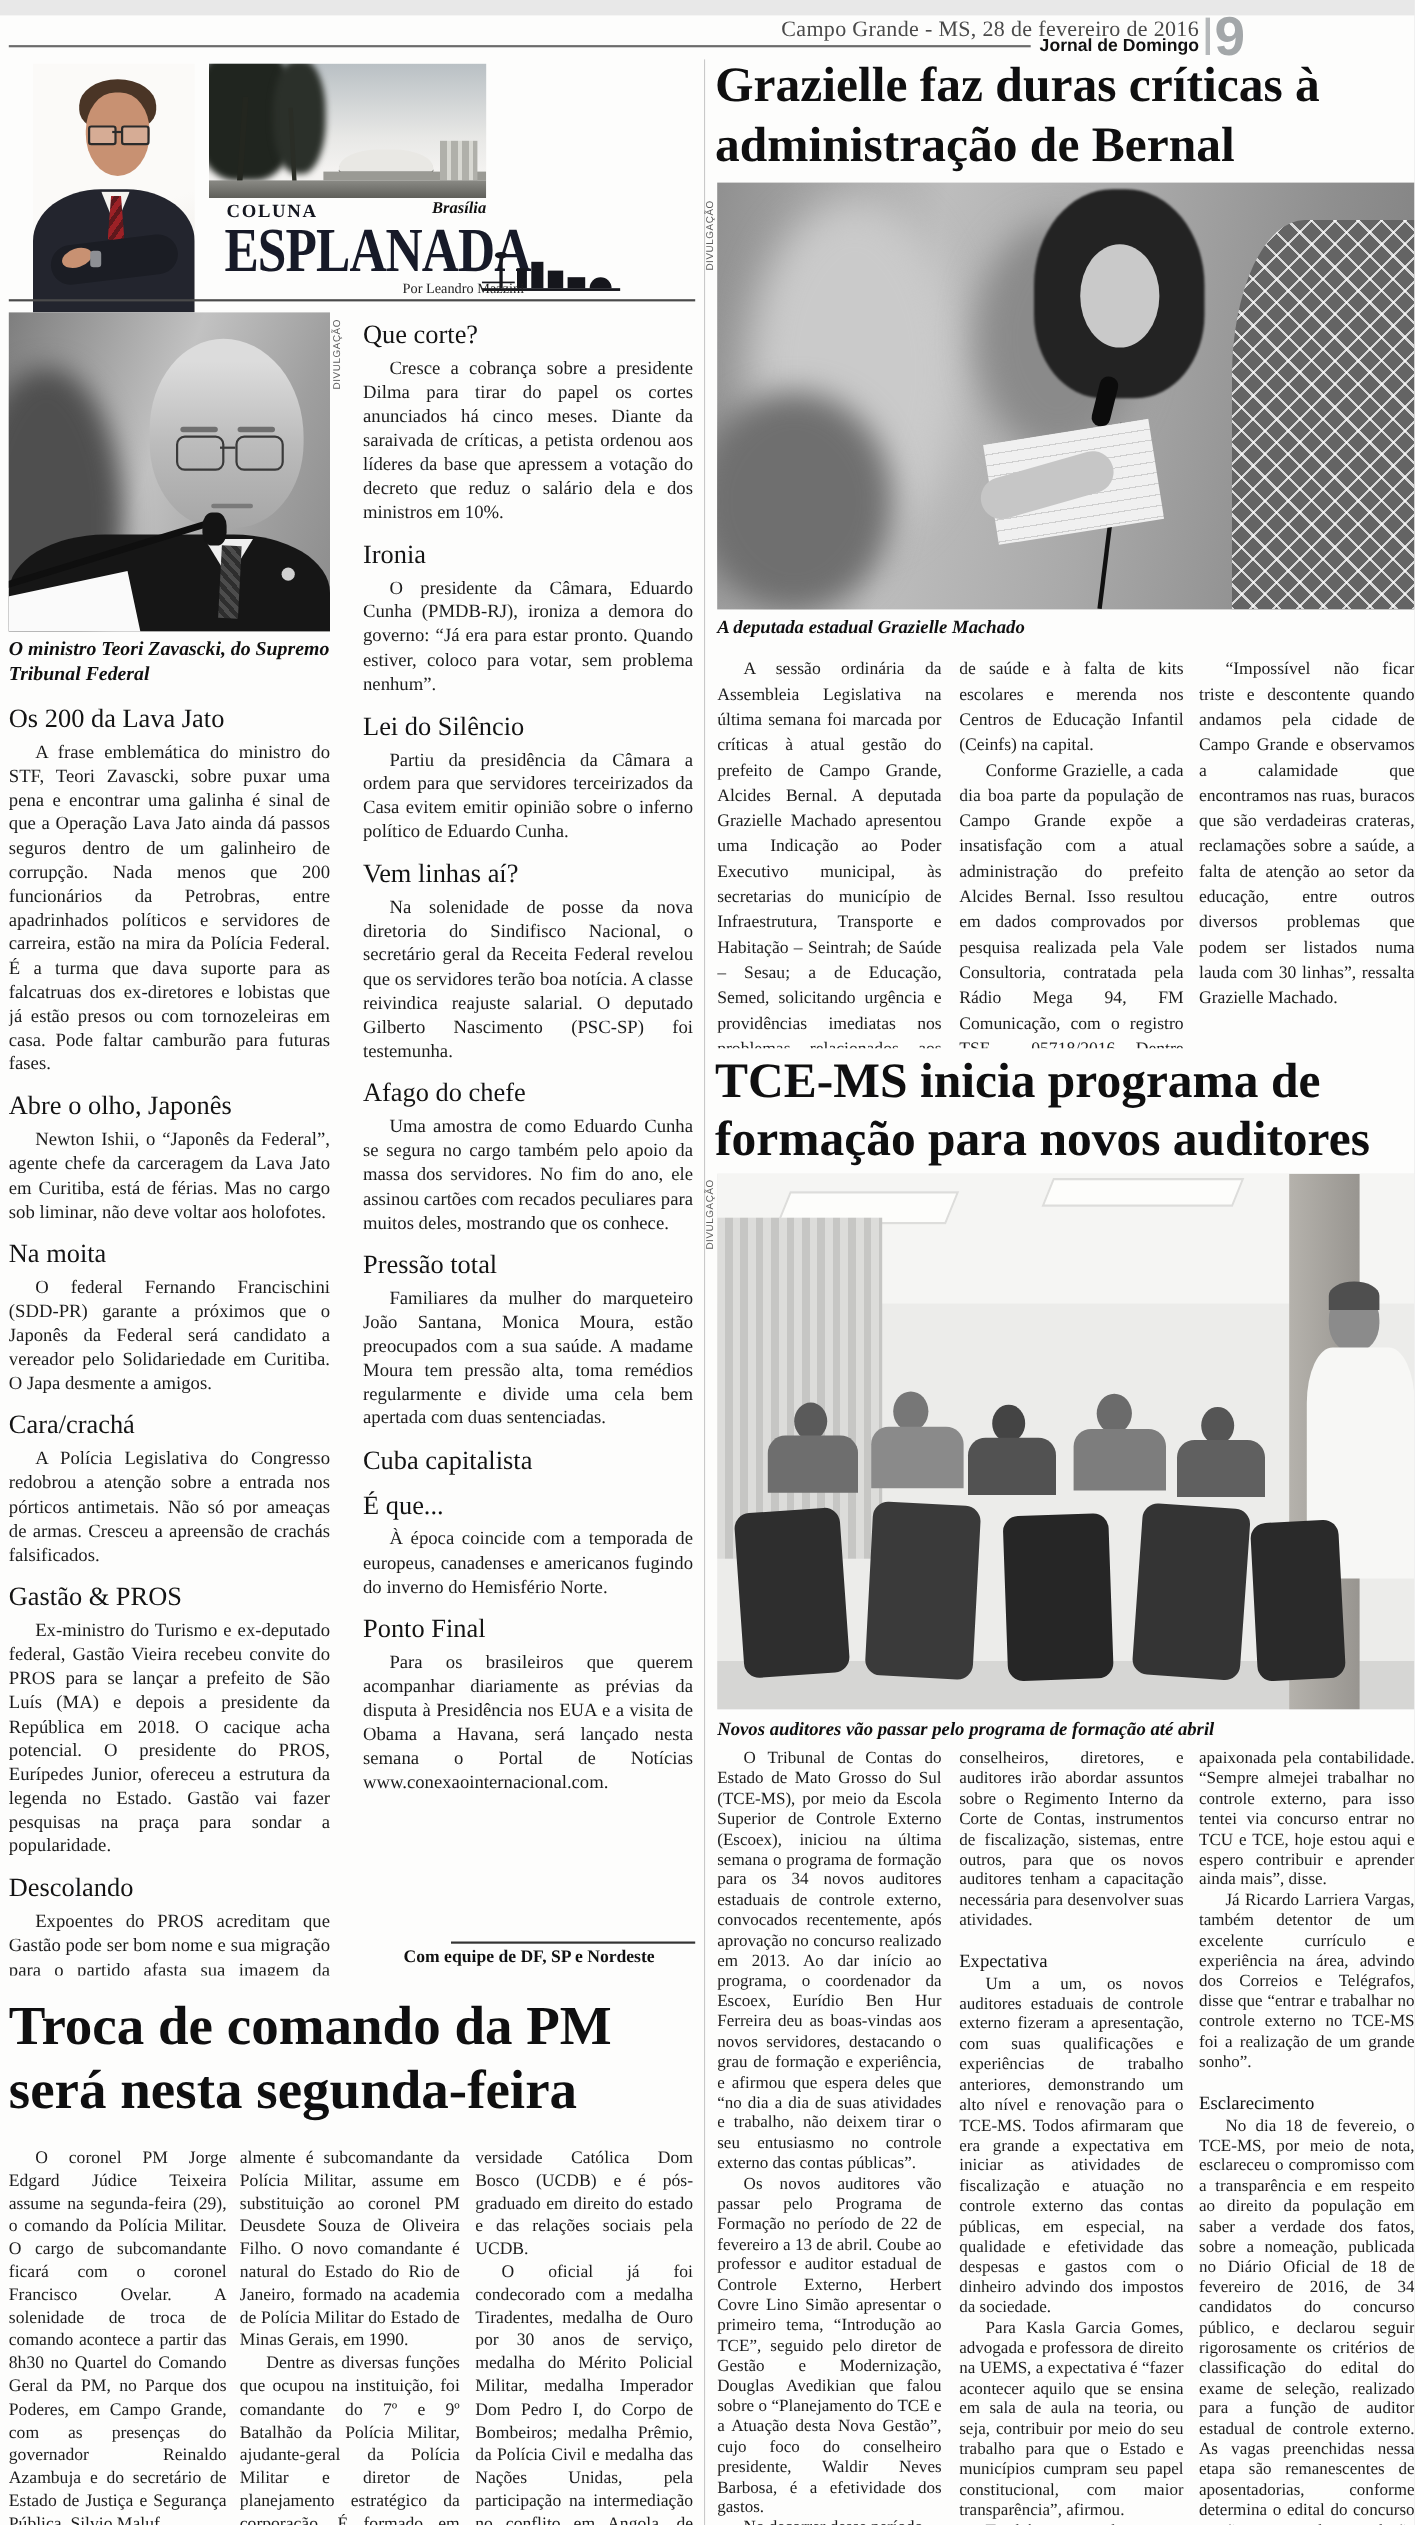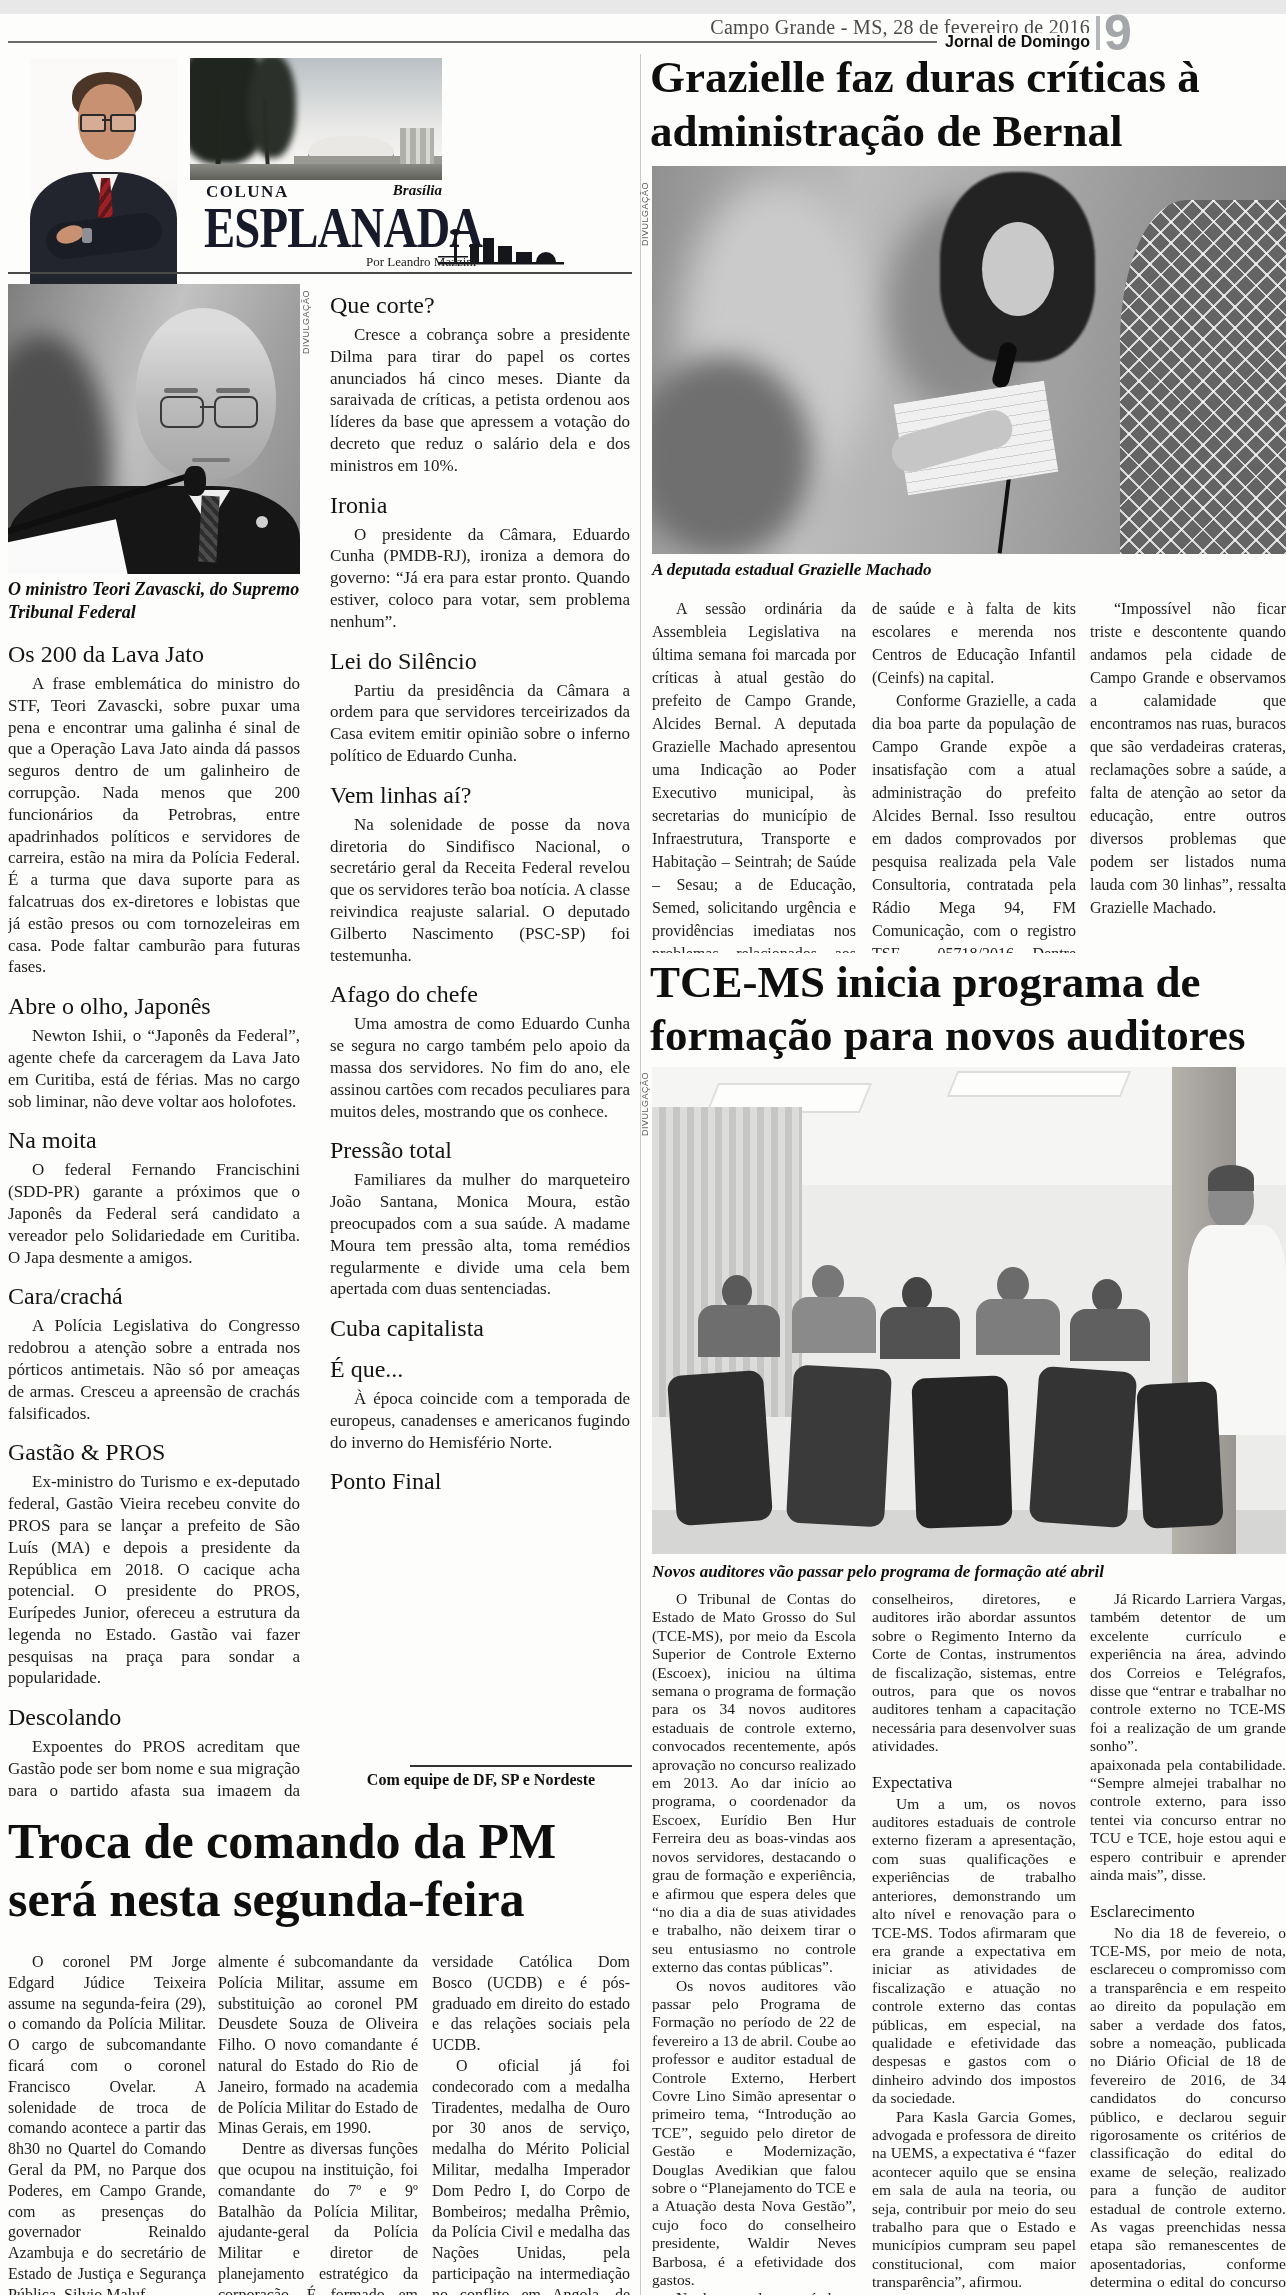--- a/index.html
+++ b/index.html
@@ -267,20 +267,21 @@
       <p class="sec-h">Vem linhas aí?</p>
       <p class="body-p">Na solenidade de posse da nova diretoria do Sindifisco Nacional, o secretário geral da Receita Federal revelou que os servidores terão boa notícia. A classe reivindica reajuste salarial. O deputado Gilberto Nascimento (PSC-SP) foi testemunha.</p>
       <p class="sec-h">Afago do chefe</p>
       <p class="body-p">Uma amostra de como Eduardo Cunha se segura no cargo também pelo apoio da massa dos servidores. No fim do ano, ele assinou cartões com recados peculiares para muitos deles, mostrando que os conhece.</p>
       <p class="sec-h">Pressão total</p>
       <p class="body-p">Familiares da mulher do marqueteiro João Santana, Monica Moura, estão preocupados com a sua saúde. A madame Moura tem pressão alta, toma remédios regularmente e divide uma cela bem apertada com duas sentenciadas.</p>
       <p class="sec-h">Cuba capitalista</p>
       <p class="sec-h">É que...</p>
       <p class="body-p">À época coincide com a temporada de europeus, canadenses e americanos fugindo do inverno do Hemisfério Norte.</p>
       <p class="sec-h">Ponto Final</p>
+      <p class="body-p">Para os brasileiros que querem acompanhar diariamente as prévias da disputa à Presidência nos EUA e a visita de Obama a Havana, será lançado nesta semana o Portal de Notícias www.conexaointernacional.com.</p>
     </div>
   <div class="abs signoff-rule"></div>
   <div class="abs signoff">Com equipe de DF, SP e Nordeste</div>
 
   <h1 class="abs hl hl-graz">Grazielle faz duras críticas à administração de Bernal</h1>
   <div class="abs photo gz">
     <div class="gz-b1"></div>
       <div class="gz-b2"></div>
       <div class="gz-b3"></div>
     <div class="gz-hair"></div>
@@ -339,22 +340,22 @@
       <p class="body-p">No decorrer desse período,</p>
     </div>
   <div class="abs txtcol tce-col tcol2">
       <p class="body-p cont">conselheiros, diretores, e auditores irão abordar assuntos sobre o Regimento Interno da Corte de Contas, instrumentos de fiscalização, sistemas, entre outros, para que os novos auditores tenham a capacitação necessária para desenvolver suas atividades.</p>
       <p class="sub-h">Expectativa</p>
       <p class="body-p">Um a um, os novos auditores estaduais de controle externo fizeram a apresentação, com suas qualificações e experiências de trabalho anteriores, demonstrando um alto nível e renovação para o TCE-MS. Todos afirmaram que era grande a expectativa em iniciar as atividades de fiscalização e atuação no controle externo das contas públicas, em especial, na qualidade e efetividade das despesas e gastos com o dinheiro advindo dos impostos da sociedade.</p>
       <p class="body-p">Para Kasla Garcia Gomes, advogada e professora de direito na UEMS, a expectativa é “fazer acontecer aquilo que se ensina em sala de aula na teoria, ou seja, contribuir por meio do seu trabalho para que o Estado e municípios cumpram seu papel constitucional, com maior transparência”, afirmou.</p>
       <p class="body-p">Também a contadora e ex-servidora do TJ/MS, Patrícia Mattos Duarte, disse ser</p>
     </div>
   <div class="abs txtcol tce-col tcol3">
+      <p class="body-p cont">apaixonada pela contabilidade. “Sempre almejei trabalhar no controle externo, para isso tentei via concurso entrar no TCU e TCE, hoje estou aqui e espero contribuir e aprender ainda mais”, disse.</p>
       <p class="body-p">Já Ricardo Larriera Vargas, também detentor de um excelente currículo e experiência na área, advindo dos Correios e Telégrafos, disse que “entrar e trabalhar no controle externo no TCE-MS foi a realização de um grande sonho”.</p>
-      <p class="body-p cont">apaixonada pela contabilidade. “Sempre almejei trabalhar no controle externo, para isso tentei via concurso entrar no TCU e TCE, hoje estou aqui e espero contribuir e aprender ainda mais”, disse.</p>
       <p class="sub-h">Esclarecimento</p>
       <p class="body-p">No dia 18 de fevereio, o TCE-MS, por meio de nota, esclareceu o compromisso com a transparência e em respeito ao direito da população em saber a verdade dos fatos, sobre a nomeação, publicada no Diário Oficial de 18 de fevereiro de 2016, de 34 candidatos do concurso público, e declarou seguir rigorosamente os critérios de classificação do edital do exame de seleção, realizado para a função de auditor estadual de controle externo. As vagas preenchidas nessa etapa são remanescentes de aposentadorias, conforme determina o edital do concurso e não tem qualquer relação com decisão judicial.</p>
     </div>
 
   <h1 class="abs hl hl-pm">Troca de comando da PM será nesta segunda-feira</h1>
   <div class="abs txtcol pm-col pcol1">
       <p class="body-p">O coronel PM Jorge Edgard Júdice Teixeira assume na segunda-feira (29), o comando da Polícia Militar. O cargo de subcomandante ficará com o coronel Francisco Ovelar. A solenidade de troca de comando acontece a partir das 8h30 no Quartel do Comando Geral da PM, no Parque dos Poderes, em Campo Grande, com as presenças do governador Reinaldo Azambuja e do secretário de Estado de Justiça e Segurança Pública, Silvio Maluf.</p>
       <p class="body-p">Coronel Júdice, que atu-</p>
     </div>
   <div class="abs txtcol pm-col pcol2">

